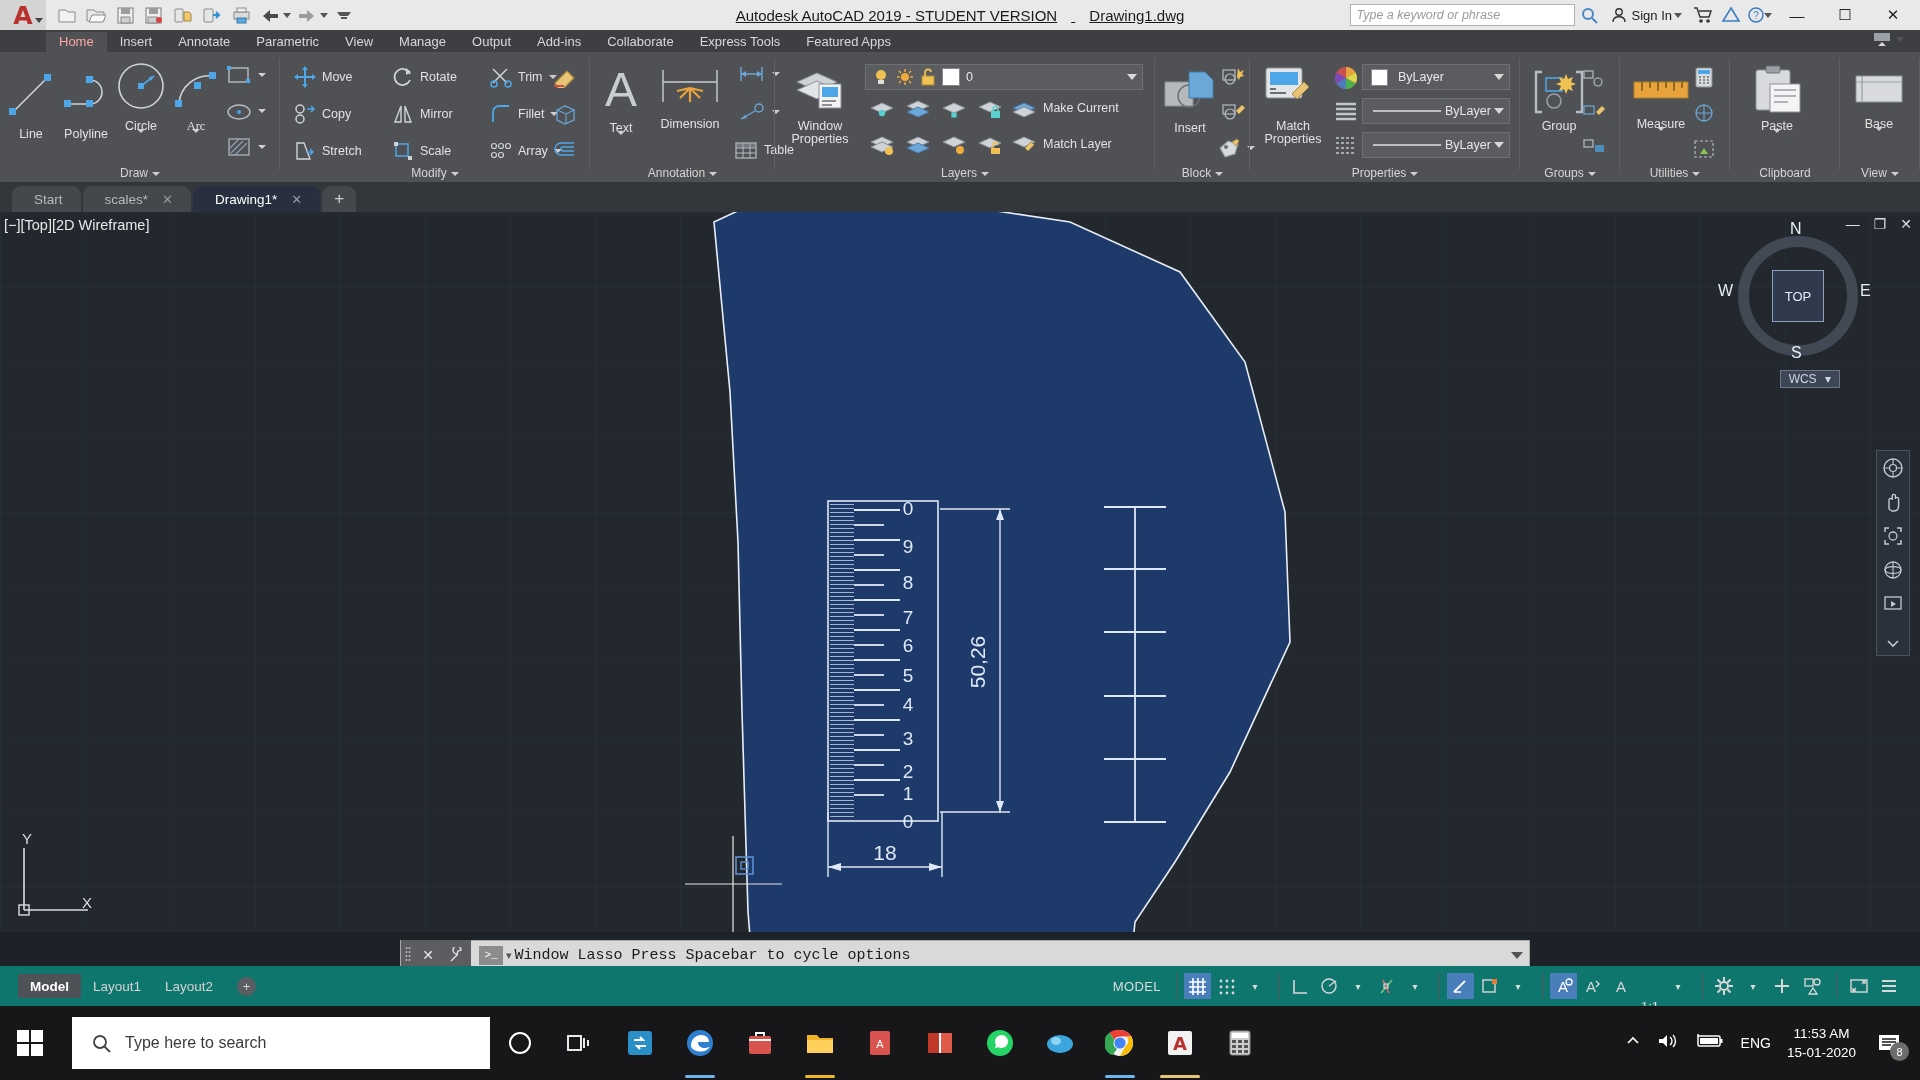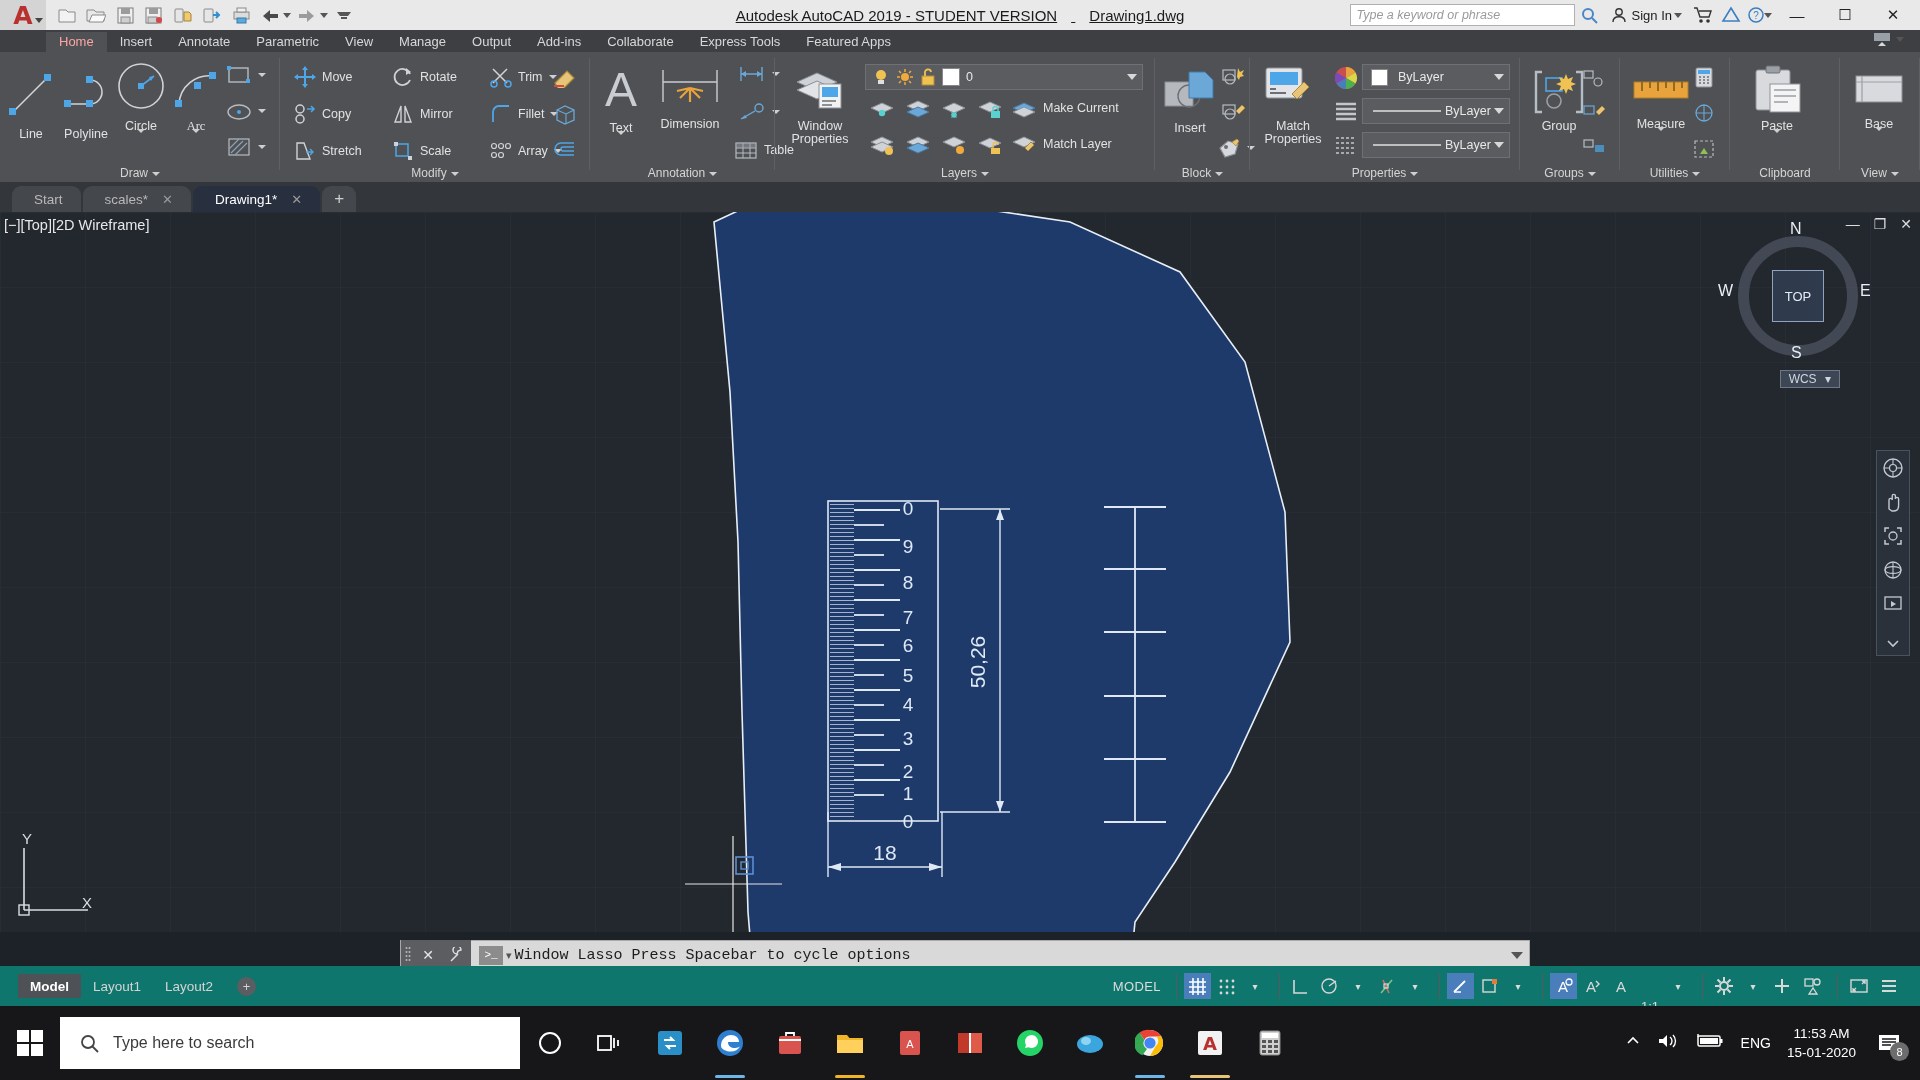--- a/index.html
+++ b/index.html
@@ -138,22 +138,22 @@
         color:#dcdcdc; font-size:12.5px; }
   .sb.on { background:#4a7ebb; }
   .sgrp { display:flex; align-items:center; gap:2px; padding:0 7px;
           border-left:1px solid #56595d; height:26px; }
 
   
   .taskbar { position:absolute; left:0; top:1006px; width:1920px; height:74px;
              background:#17171a; display:flex; align-items:center; }
   .startbtn { width:60px; height:74px; display:flex; align-items:center;
               justify-content:center; cursor:pointer; }
-  .tsearch { width:460px; height:52px; background:#fff; display:flex;
-             align-items:center; gap:14px; padding-left:20px; cursor:text; }
+  .tsearch { width:418px; height:52px; background:#fff; display:flex;
+             align-items:center; gap:14px; padding-left:20px; cursor:text;margin-left:12px; }
   .tsearch .txt { font-size:16px; color:#3a3a3a; }
   .tapp { width:60px; height:74px; display:flex; align-items:center;
           justify-content:center; position:relative; cursor:pointer; }
   .tapp .underline { position:absolute; bottom:2px; width:30px; height:3px;
                      border-radius:2px; }
   .tray { margin-left:auto; display:flex; align-items:center; gap:16px;
           padding-right:14px; color:#fff; }
   .clock { font-size:13.5px; line-height:19px; text-align:center; }
   .notif { position:relative; width:34px; height:34px; display:flex;
            align-items:center; justify-content:center; }

